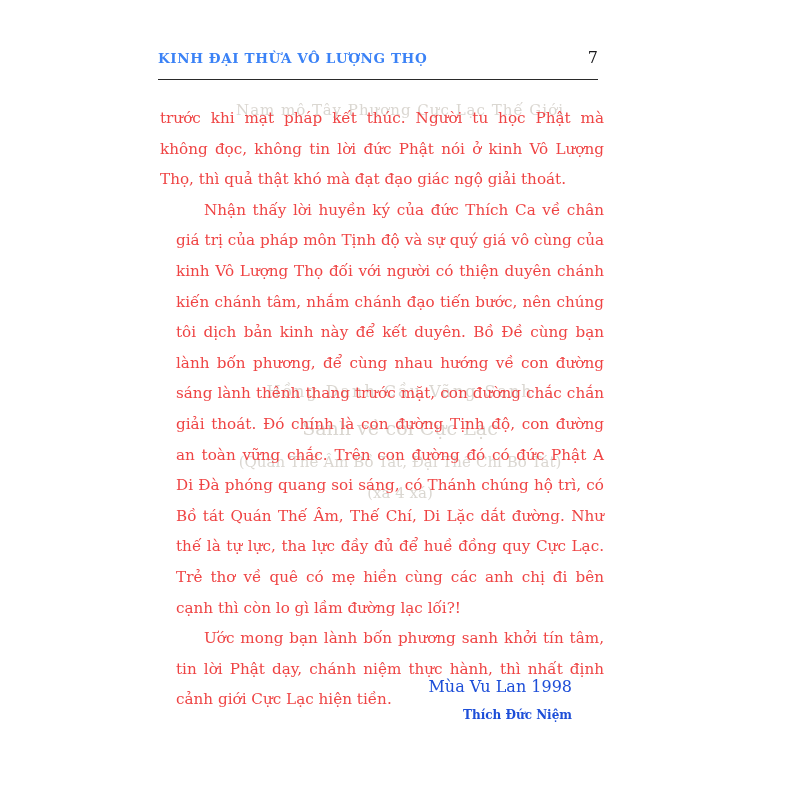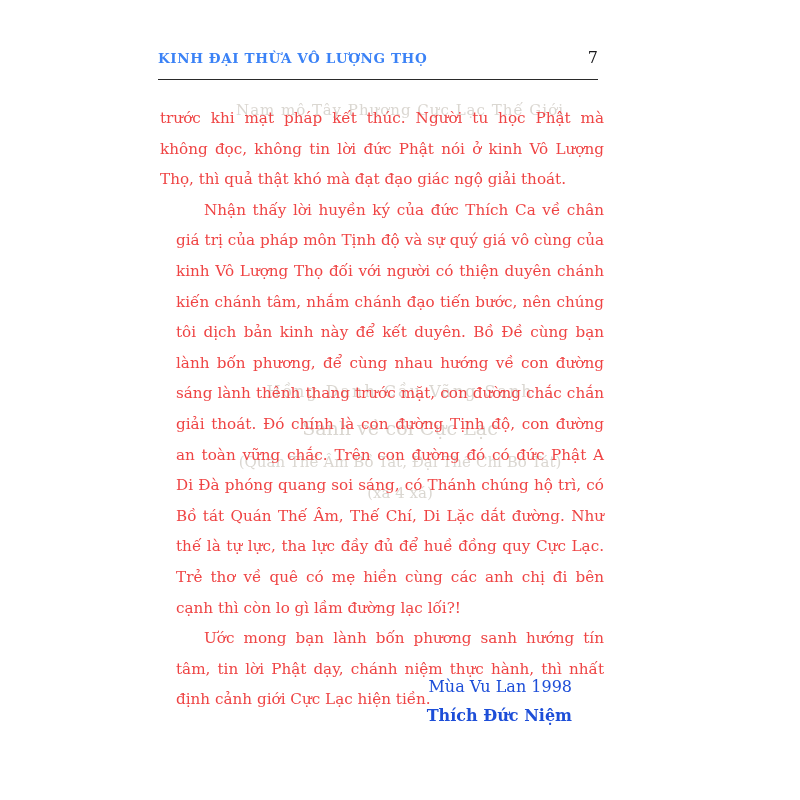--- a/index.html
+++ b/index.html
@@ -102,21 +102,21 @@
     text-align: right;
     font-family: "DejaVu Serif", serif;
     color: #1d4ed8;
   }
   .sig-line {
     font-size: 16px;
     line-height: 29px;
     padding-right: 32px;
   }
   .sig-name {
-    font-size: 16px;
+    font-size: 12px;
     font-weight: 700;
     line-height: 29px;
     padding-right: 32px;
   }
 </style>
 </head>
 <body>
 
 <div class="page">
 
@@ -131,21 +131,21 @@
 
   <div class="header">
     <div class="header-title">KINH ĐẠI THỪA VÔ LƯỢNG THỌ</div>
     <div class="header-page">7</div>
   </div>
   <div class="rule"></div>
 
   <div class="body-text">
     <p>trước khi mạt pháp kết thúc. Người tu học Phật mà không đọc, không tin lời đức Phật nói ở kinh Vô Lượng Thọ, thì quả thật khó mà đạt đạo giác ngộ giải thoát.</p>
     <p class="indent">Nhận thấy lời huyền ký của đức Thích Ca về chân giá trị của pháp môn Tịnh độ và sự quý giá vô cùng của kinh Vô Lượng Thọ đối với người có thiện duyên chánh kiến chánh tâm, nhắm chánh đạo tiến bước, nên chúng tôi dịch bản kinh này để kết duyên. Bồ Đề cùng bạn lành bốn phương, để cùng nhau hướng về con đường sáng lành thênh thang trước mặt, con đường chắc chắn giải thoát. Đó chính là con đường Tịnh độ, con đường an toàn vững chắc. Trên con đường đó có đức Phật A Di Đà phóng quang soi sáng, có Thánh chúng hộ trì, có Bồ tát Quán Thế Âm, Thế Chí, Di Lặc dắt đường. Như thế là tự lực, tha lực đầy đủ để huề đồng quy Cực Lạc. Trẻ thơ về quê có mẹ hiền cùng các anh chị đi bên cạnh thì còn lo gì lầm đường lạc lối?!</p>
-    <p class="indent">Ước mong bạn lành bốn phương sanh hướng tín tâm, tin lời Phật dạy, chánh niệm thực hành, thì nhất định cảnh giới Cực Lạc hiện tiền.</p>
+    <p class="indent">Ước mong bạn lành bốn phương sanh khởi tín tâm, tin lời Phật dạy, chánh niệm thực hành, thì nhất định cảnh giới Cực Lạc hiện tiền.</p>
   </div>
 
   <div class="signature">
     <div class="sig-line">Mùa Vu Lan 1998</div>
     <div class="sig-name">Thích Đức Niệm</div>
   </div>
 
 </div>
 
 </body></html>

